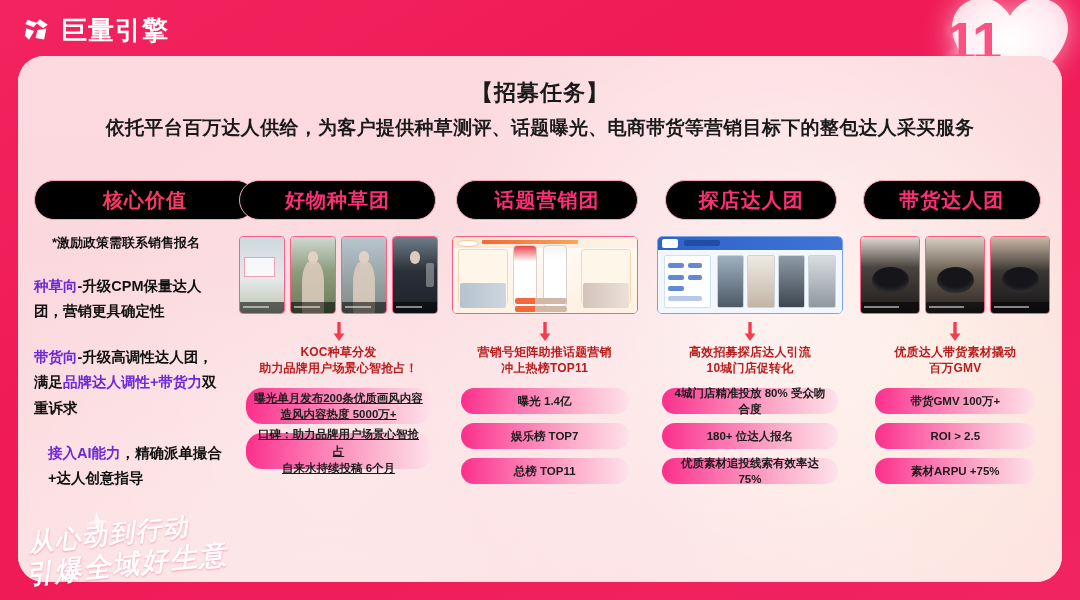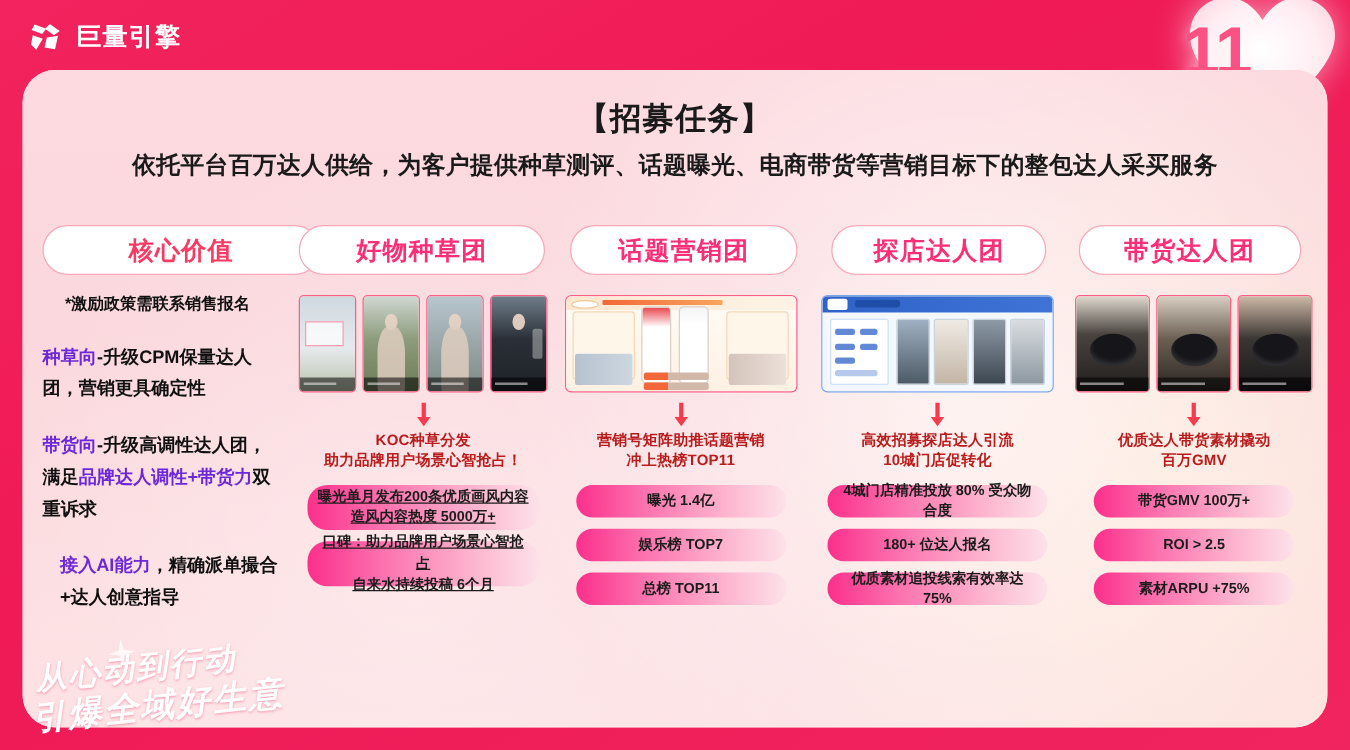--- a/index.html
+++ b/index.html
@@ -19,21 +19,21 @@
   .topbar {
     position: absolute; top: 0; left: 0;
     width: 1080px; height: 60px;
     display: flex; align-items: center;
     padding-left: 22px;
     z-index: 6;
   }
   .logo-wrap { display: flex; align-items: center; gap: 9px; }
   .logo-mark { width: 30px; height: 30px; display: block; }
   .logo-text {
-    color: #ffffff; font-size: 20px; font-weight: 700;
+    color: #ffffff; font-size: 26px; font-weight: 700;
     letter-spacing: 1px; line-height: 1;
   }
 
   
   .heart-badge {
     position: absolute; top: -12px; right: 6px;
     width: 128px; height: 116px; z-index: 3;
     filter: drop-shadow(0 0 14px rgba(255,255,255,.55));
   }
   .heart-badge .num {
@@ -66,42 +66,42 @@
       linear-gradient(180deg, #fcdadf 0%, #fbd8dd 38%, #fde2e4 100%);
     pointer-events: none;
   }
 
   
   .title-block {
     position: absolute; top: 24px; left: 0; width: 1044px;
     text-align: center;
   }
   .main-title {
-    font-size: 25px; font-weight: 700; color: #1a1a1a;
+    font-size: 22px; font-weight: 700; color: #1a1a1a;
     letter-spacing: 1px; line-height: 1.2;
   }
   .sub-title {
     margin-top: 9px;
     font-size: 19px; font-weight: 700; color: #1a1a1a;
     letter-spacing: .3px;
   }
 
   
   .cols {
     position: absolute; top: 124px; left: 8px;
     width: 1028px; height: 390px;
     display: flex; gap: 8px;
   }
   .col { position: relative; width: 205px; }
   .col-head {
     height: 40px; border-radius: 20px;
     display: flex; align-items: center; justify-content: center;
     font-size: 20px; font-weight: 700;
     border: 1.5px solid #f8a8b9;
-    background: #ffffff;
+    background: #000000;
     color: #fa3a63;
     letter-spacing: 1px;
   }
   .col.c1 .col-head { width: 222px; margin-left: 8px; }
   .col.c2 .col-head, .col.c3 .col-head, .col.c4 .col-head, .col.c5 .col-head {
     color: #fb2e76;
   }
   .col.c2 .col-head { width: 197px; }
   .col.c3 .col-head { width: 182px; margin-left: 10px; }
   .col.c4 .col-head { width: 172px; margin-left: 14px; }

